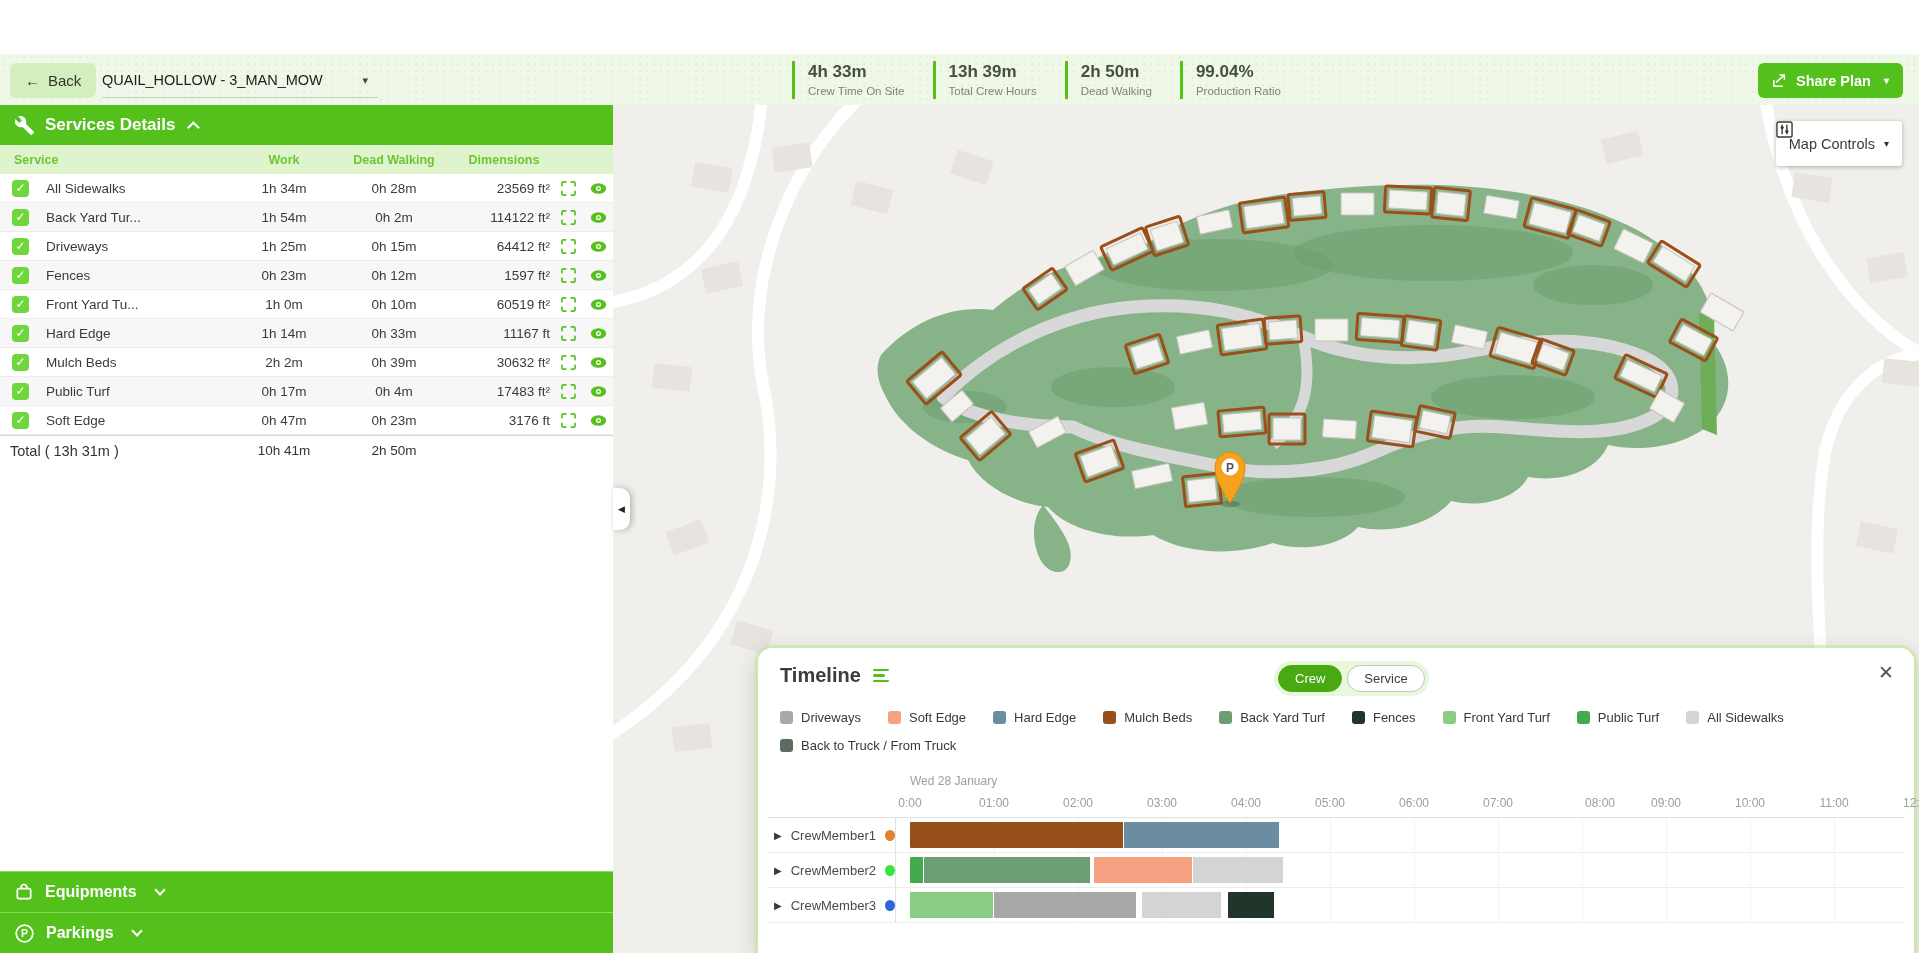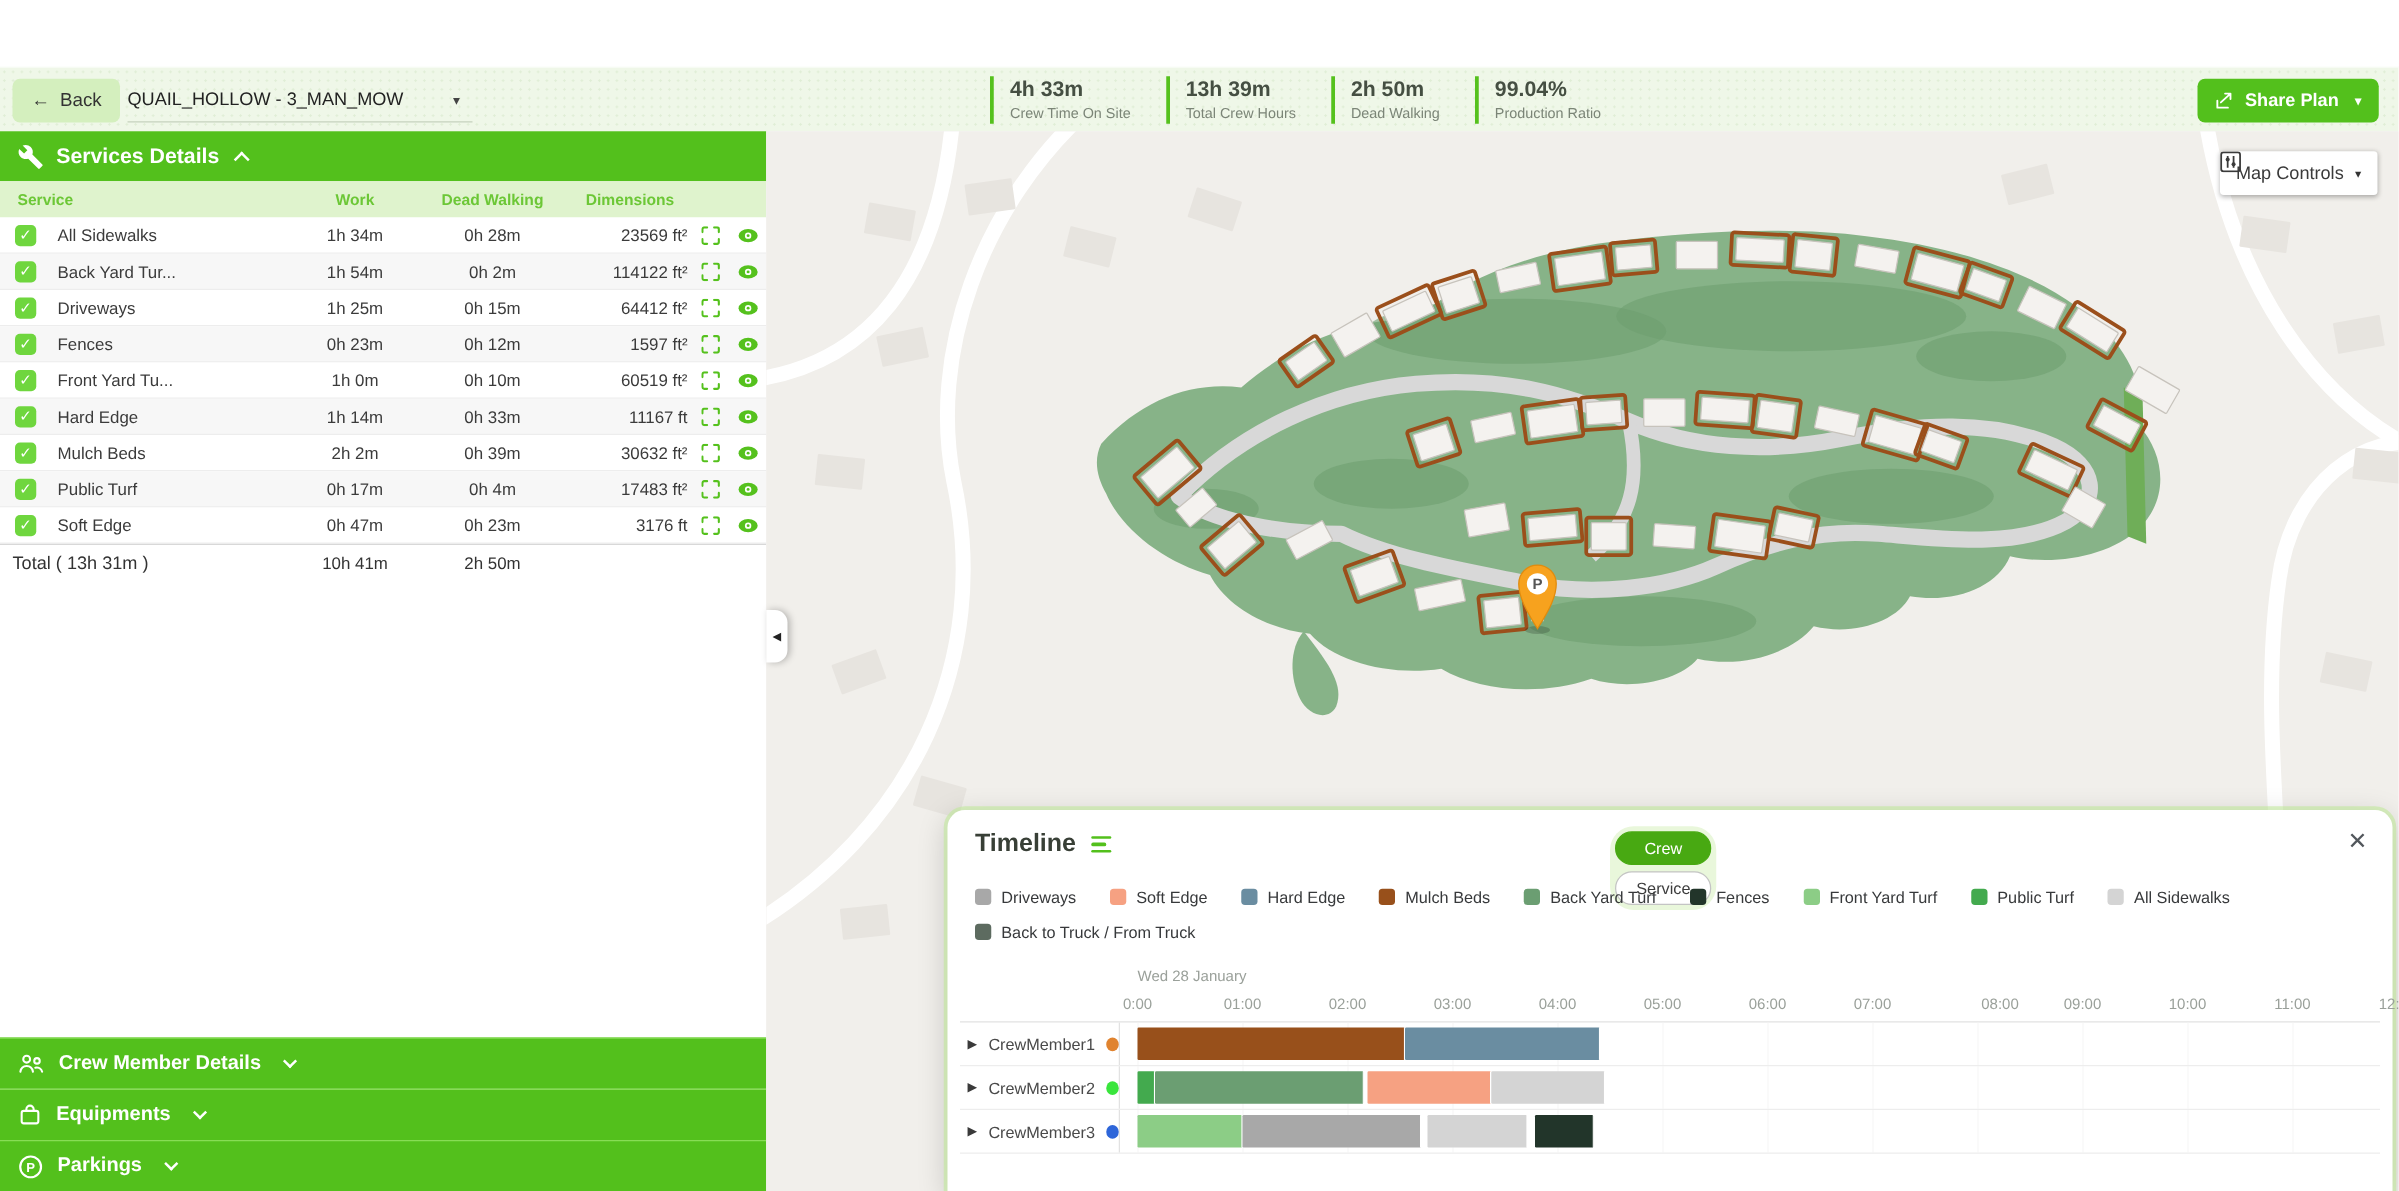--- a/index.html
+++ b/index.html
@@ -48,33 +48,33 @@
   .svc-total { height:30px; border-top:1px solid #d8d8d8; font-size:13.5px; color:#333; background:#fff; }
   .svc-total .t1 { grid-column:1/4; padding-left:10px; font-size:14.5px; }
   .sections { position:absolute; left:0; bottom:0; width:100%; }
   .section-bar { height:41px; background:#53c01c; border-top:1px solid #87dd55; color:#fff; display:flex; align-items:center; gap:11px; padding:0 14px; font-size:16px; font-weight:600; cursor:pointer; }
 
   .collapse-handle { position:absolute; left:613px; top:488px; width:17px; height:42px; background:#fff; border-radius:0 10px 10px 0; box-shadow:2px 0 6px rgba(0,0,0,.25); display:flex; align-items:center; justify-content:center; font-size:9px; color:#222; cursor:pointer; z-index:5; }
 
   
   .map { position:absolute; left:613px; top:105px; width:1306px; height:848px; background:#f1efeb; overflow:hidden; cursor:grab; }
   .map svg { position:absolute; inset:0; }
-  .map-controls { position:absolute; right:17px; top:16px; height:35px; background:#fff; border:none; border-radius:3px; box-shadow:0 1px 4px rgba(0,0,0,.3); display:flex; align-items:center; gap:9px; padding:0 13px; font-size:14.5px; color:#3a3a3a; font-family:inherit; cursor:pointer; }
+  .map-controls { position:absolute; right:17px; top:16px; height:45px; background:#fff; border:none; border-radius:3px; box-shadow:0 1px 4px rgba(0,0,0,.3); display:flex; align-items:center; gap:9px; padding:0 13px; font-size:14.5px; color:#3a3a3a; font-family:inherit; cursor:pointer; }
   .map-controls .caret { font-size:10px; color:#333; }
   .attribution { position:absolute; right:6px; bottom:2px; font-size:10.5px; color:#3a3a3a; display:flex; gap:18px; text-shadow:0 0 2px #fff,0 0 2px #fff; z-index:3; }
   .attribution span { cursor:pointer; }
 
   
   .tl-panel { position:absolute; left:758px; top:648px; width:1156px; height:305px; background:#fff; border-radius:14px 14px 0 0;
               box-shadow:0 0 0 3px rgba(190,233,150,.55), 0 6px 24px rgba(0,0,0,.18); z-index:4; }
   .tl-title { position:absolute; left:22px; top:16px; font-size:20px; font-weight:600; color:#383f36; display:flex; align-items:center; gap:12px; }
   .burger { display:inline-flex; flex-direction:column; gap:3px; cursor:pointer; }
   .burger i { display:block; width:16px; height:2.5px; background:#53c01c; border-radius:2px; }
   .burger i:nth-child(2){ width:12px; }
-  .tl-toggle { position:absolute; left:530px; top:13px; background:#e9f7db; border-radius:19px; padding:4px; display:flex; gap:5px;flex-direction:column; }
+  .tl-toggle { position:absolute; left:516px; top:13px; background:#e9f7db; border-radius:19px; padding:4px; display:flex; gap:5px; }
   .tgl { border-radius:15px; font-size:13px; font-family:inherit; padding:5px 16px; cursor:pointer; }
   .tgl.on { background:#48a912; color:#fff; border:1px solid #48a912; }
   .tgl.off { background:#fff; color:#3c3c3c; border:1px solid #c4c4c4; }
   .tl-close { position:absolute; right:20px; top:13px; font-size:19px; color:#52575c; cursor:pointer; background:none; border:none; font-family:inherit; }
   .tl-legend { position:absolute; left:22px; font-size:13px; color:#37393b; display:flex; align-items:center; flex-wrap:nowrap; }
   .lg-item { display:flex; align-items:center; margin-right:27px; }
   .lg-sw { width:13px; height:13px; border-radius:3px; margin-right:8px; }
   .tl-grid { position:absolute; left:10px; top:122px; width:1136px; height:154px; }
   .tl-axishead { position:relative; height:48px; border-bottom:1px solid #e2e2e2; }
   .tl-date { position:absolute; left:142px; top:4px; font-size:12px; color:#9aa09a; }
@@ -354,30 +354,20 @@
     <div class="svc-grid svc-total">
       <div class="t1">Total ( 13h 31m )</div>
       <div class="ctr">10h 41m</div>
       <div class="ctr">2h 50m</div>
       <div></div>
         <div></div>
         <div></div>
     </div>
 
     <div class="sections">
-      <div class="section-bar">
-        <svg width="22" height="20" viewBox="0 0 24 20">
-          <circle cx="8" cy="6" r="3" fill="none" stroke="#fff" stroke-width="1.8"></circle>
-          <circle cx="17" cy="7.5" r="2.4" fill="none" stroke="#fff" stroke-width="1.8"></circle>
-          <path d="M2.5 17c.6-3.4 2.8-5 5.5-5s4.9 1.6 5.5 5" fill="none" stroke="#fff" stroke-width="1.8" stroke-linecap="round"></path>
-          <path d="M15.5 13.4c2.9-.6 5.4 1 6 3.6" fill="none" stroke="#fff" stroke-width="1.8" stroke-linecap="round"></path>
-        </svg>
-        <span>Crew Member Details</span>
-        <span class="chev-dn"></span>
-      </div>
       <div class="section-bar">
         <svg width="20" height="20" viewBox="0 0 24 24">
           <rect x="4" y="8" width="16" height="12" rx="2" fill="none" stroke="#fff" stroke-width="2"></rect>
           <path d="M8.5 8V6.5a3.5 3.5 0 0 1 7 0V8" fill="none" stroke="#fff" stroke-width="2"></path>
         </svg>
         <span>Equipments</span>
         <span class="chev-dn"></span>
       </div>
       <div class="section-bar">
         <svg width="21" height="21" viewBox="0 0 24 24">

